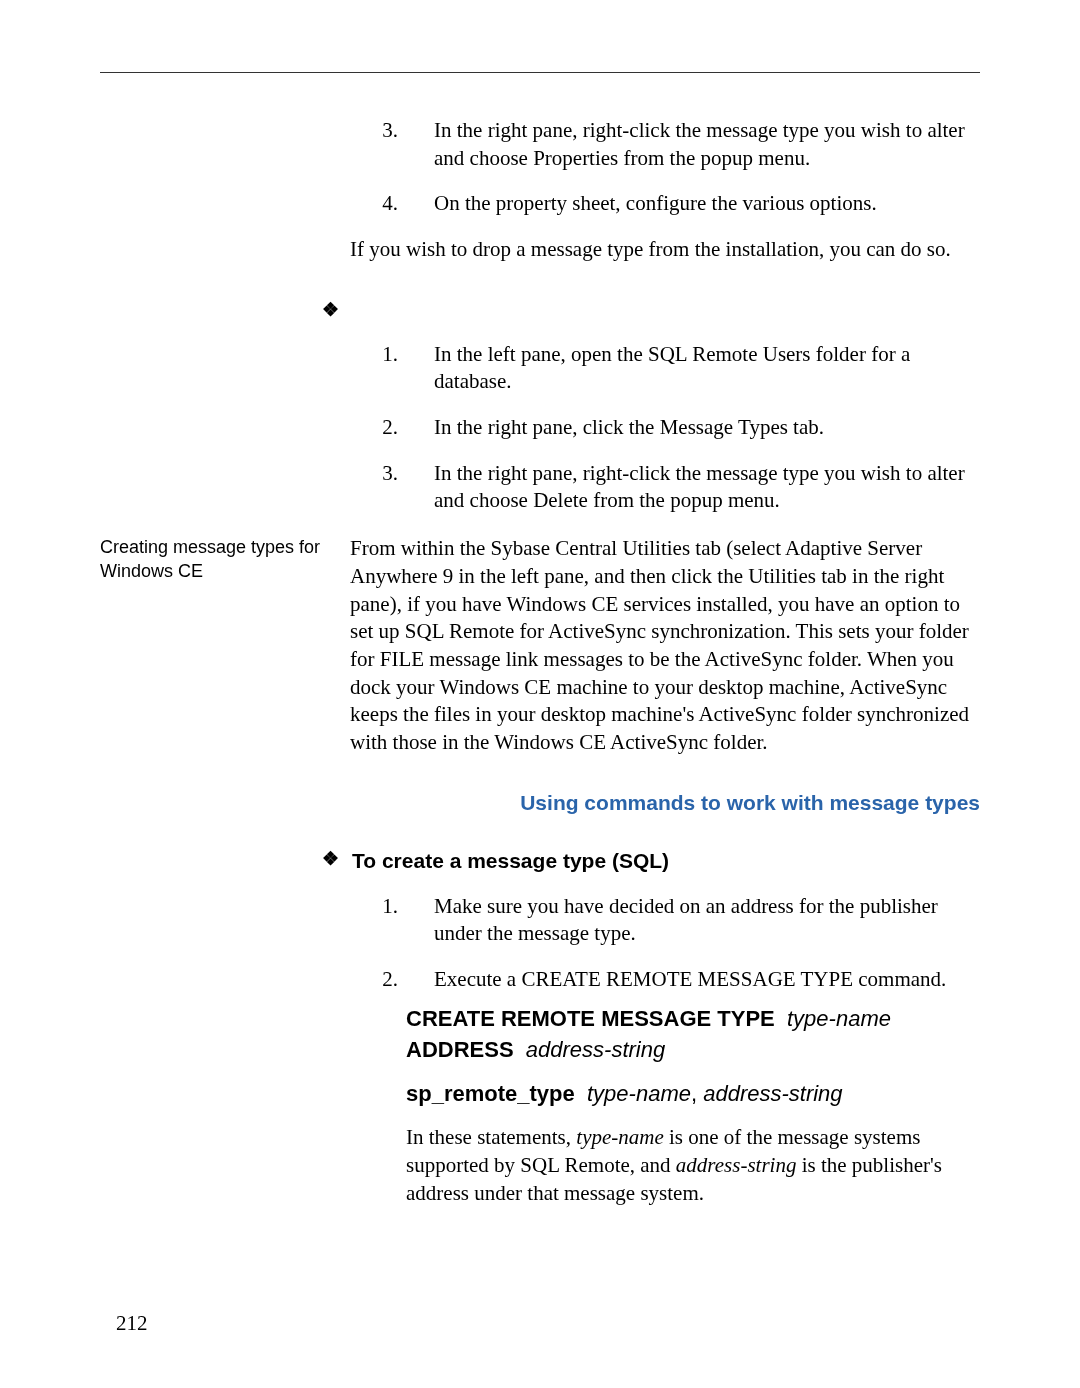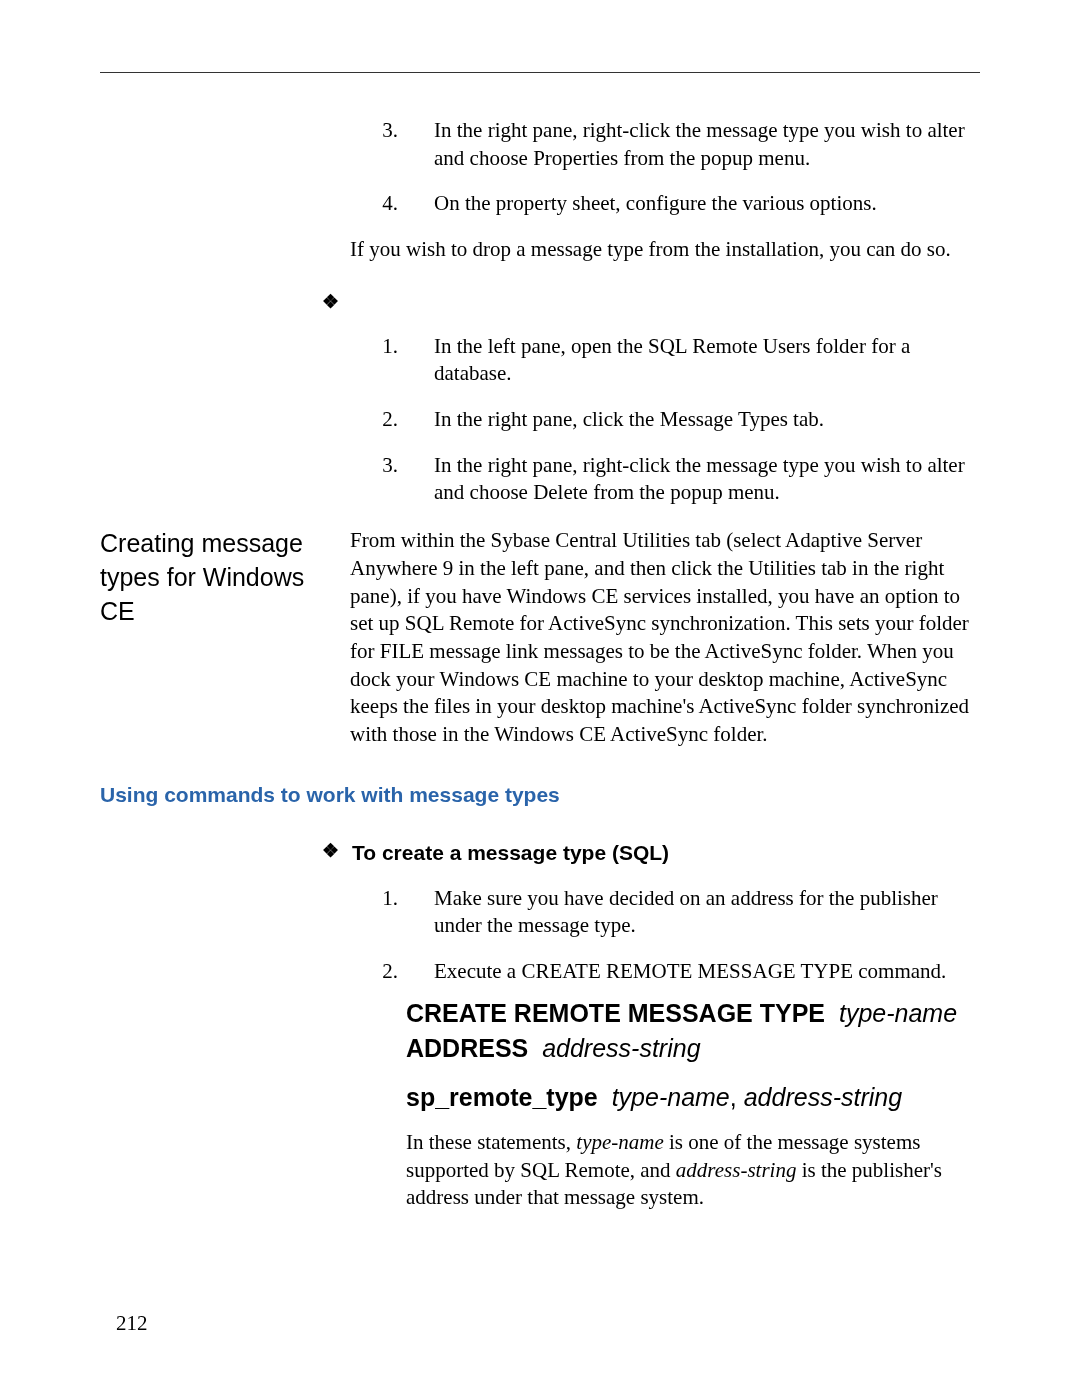--- a/index.html
+++ b/index.html
@@ -24,21 +24,21 @@
     margin: 0 0 44px 0;
   }
   .row {
     display: flex;
     align-items: flex-start;
   }
   .left-col {
     width: 250px;
     flex: 0 0 250px;
     font-family: Arial, Helvetica, sans-serif;
-    font-size: 25px;
+    font-size: 18px;
     line-height: 1.35;
     color: #000;
     padding-right: 12px;
     box-sizing: border-box;
   }
   .right-col {
     flex: 1 1 auto;
     font-size: 21px;
     line-height: 1.32;
   }
@@ -50,21 +50,21 @@
     width: 30px;
     flex: 0 0 30px;
     text-align: right;
     padding-right: 8px;
   }
   .ol-body {
     flex: 1 1 auto;
     margin-left: 28px;
   }
   .para {
-    margin-bottom: 16px;
+    margin-bottom: 24px;
   }
   .proc-head {
     display: flex;
     align-items: flex-start;
     font-family: Arial, Helvetica, sans-serif;
     font-weight: bold;
     font-size: 21px;
     margin: 10px 0 18px 0;
   }
   .proc-icon {
@@ -75,30 +75,31 @@
     text-align: left;
     padding-left: 2px;
     font-family: "Segoe UI Symbol", "Arial Unicode MS", sans-serif;
   }
   .section-head {
     font-family: Arial, Helvetica, sans-serif;
     font-weight: bold;
     color: #2a64aa;
     font-size: 21px;
     margin: 18px 0 22px 0;
+    text-align: right;
   }
   .sans {
     font-family: Arial, Helvetica, sans-serif;
   }
   .bold { font-weight: bold; }
   .ital { font-style: italic; }
   .sans-ital { font-family: Arial, Helvetica, sans-serif; font-style: italic; }
   .syntax {
     font-family: Arial, Helvetica, sans-serif;
-    font-size: 25px;
+    font-size: 22px;
     margin: 4px 0 14px 0;
     line-height: 1.4;
   }
   .sub-indent {
     margin-top: 10px;
     margin-bottom: 14px;
   }
   .pagenum {
     position: absolute;
     bottom: 52px;

